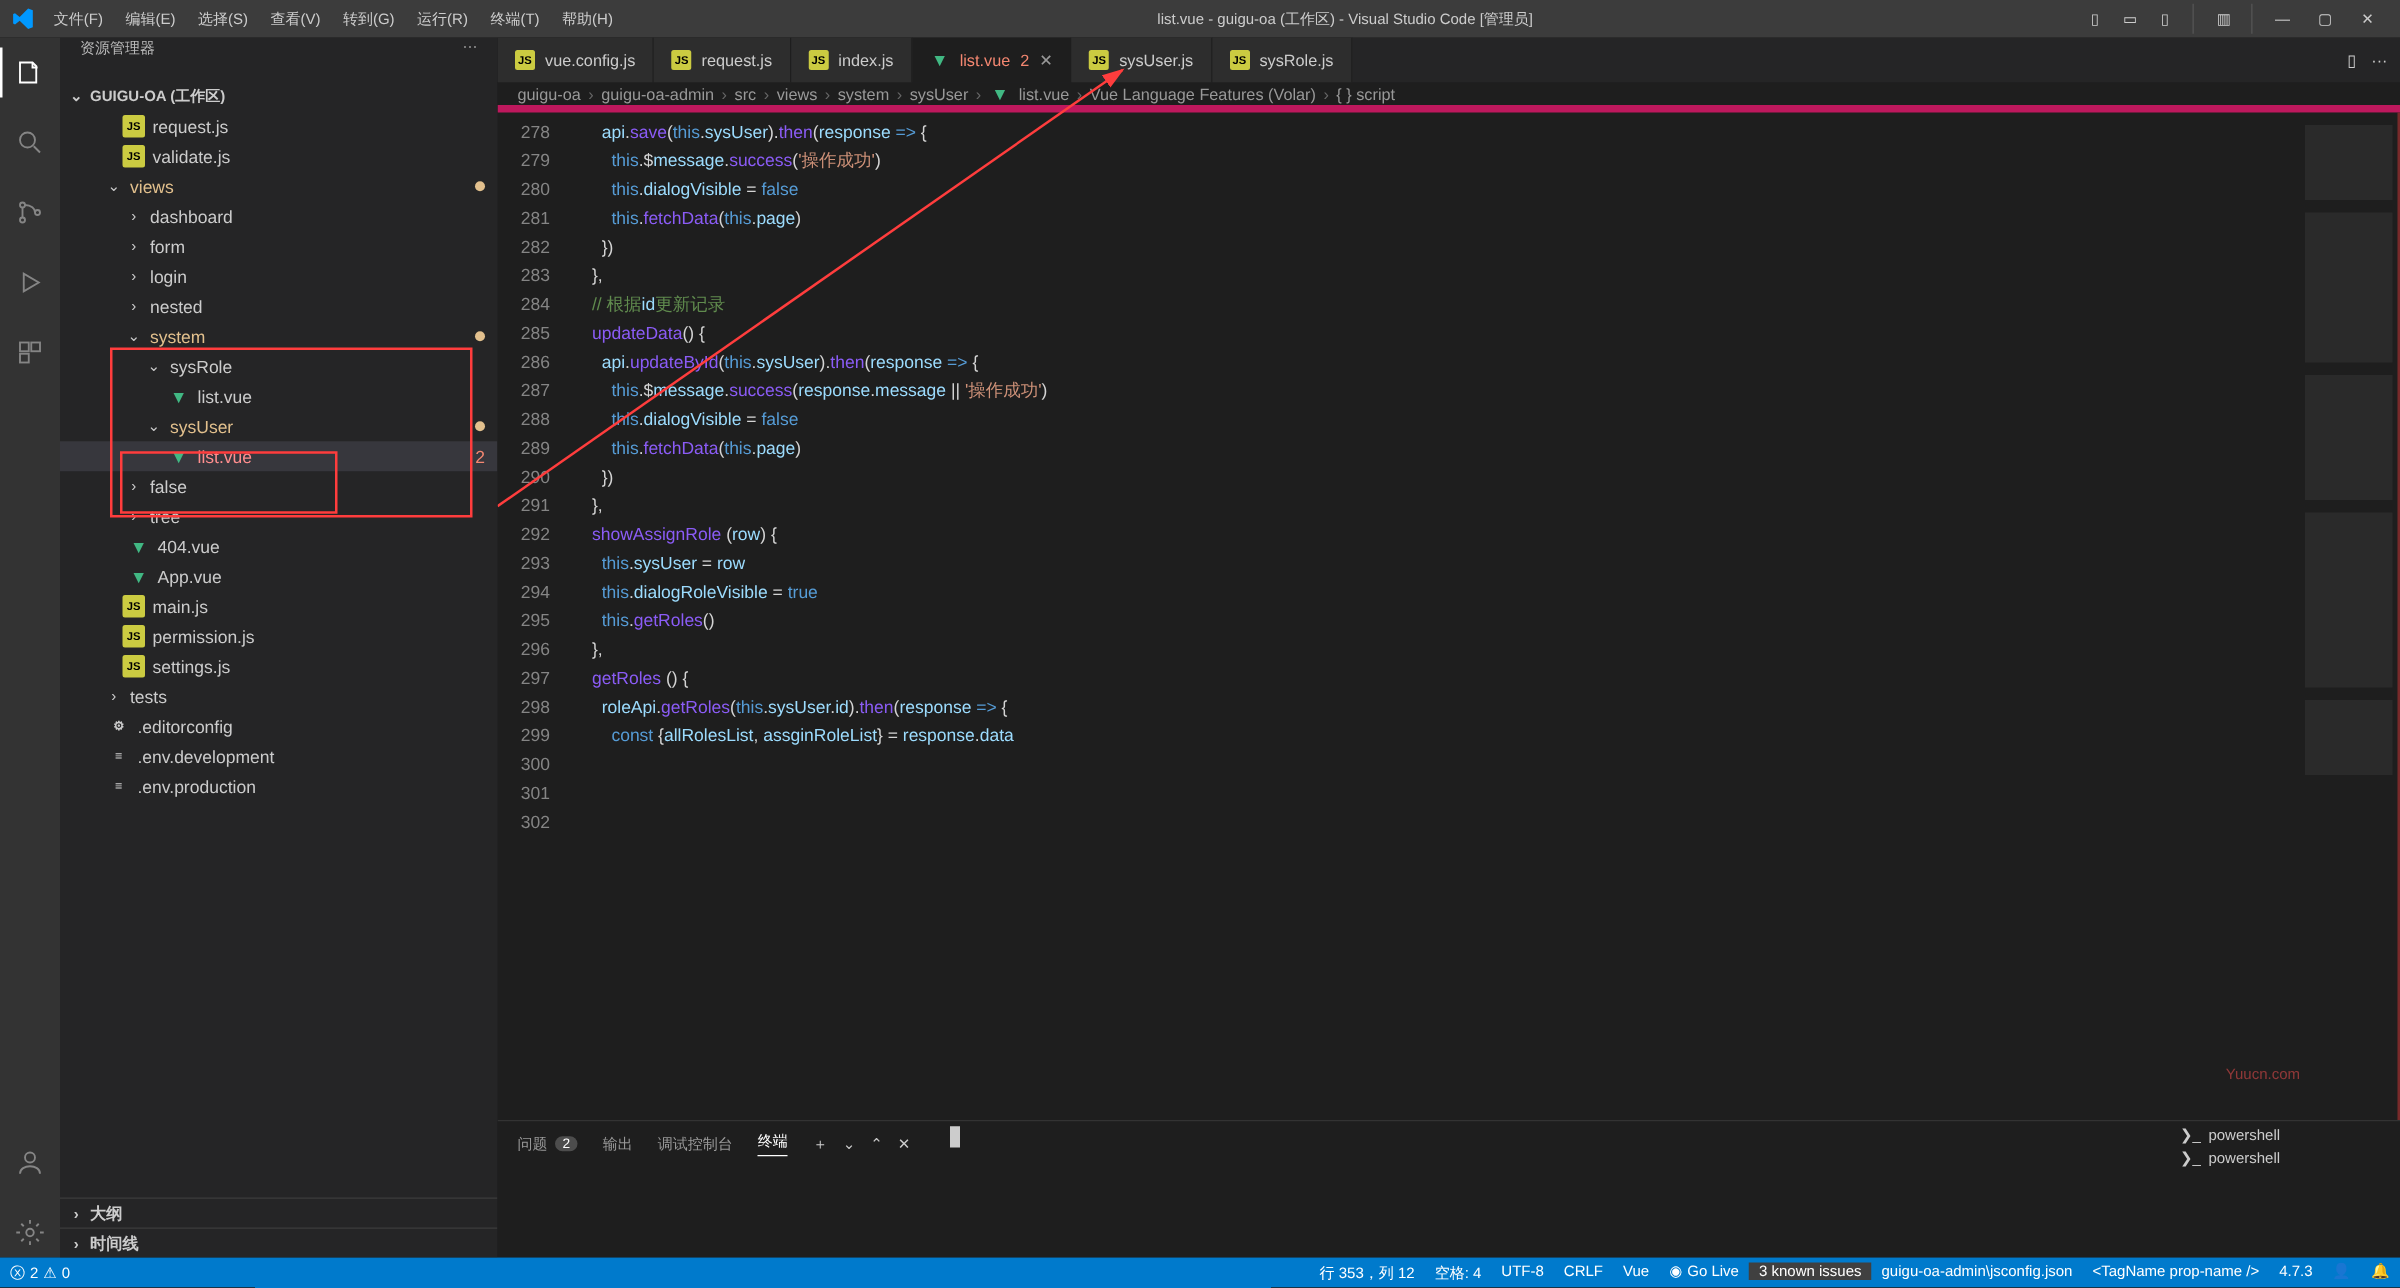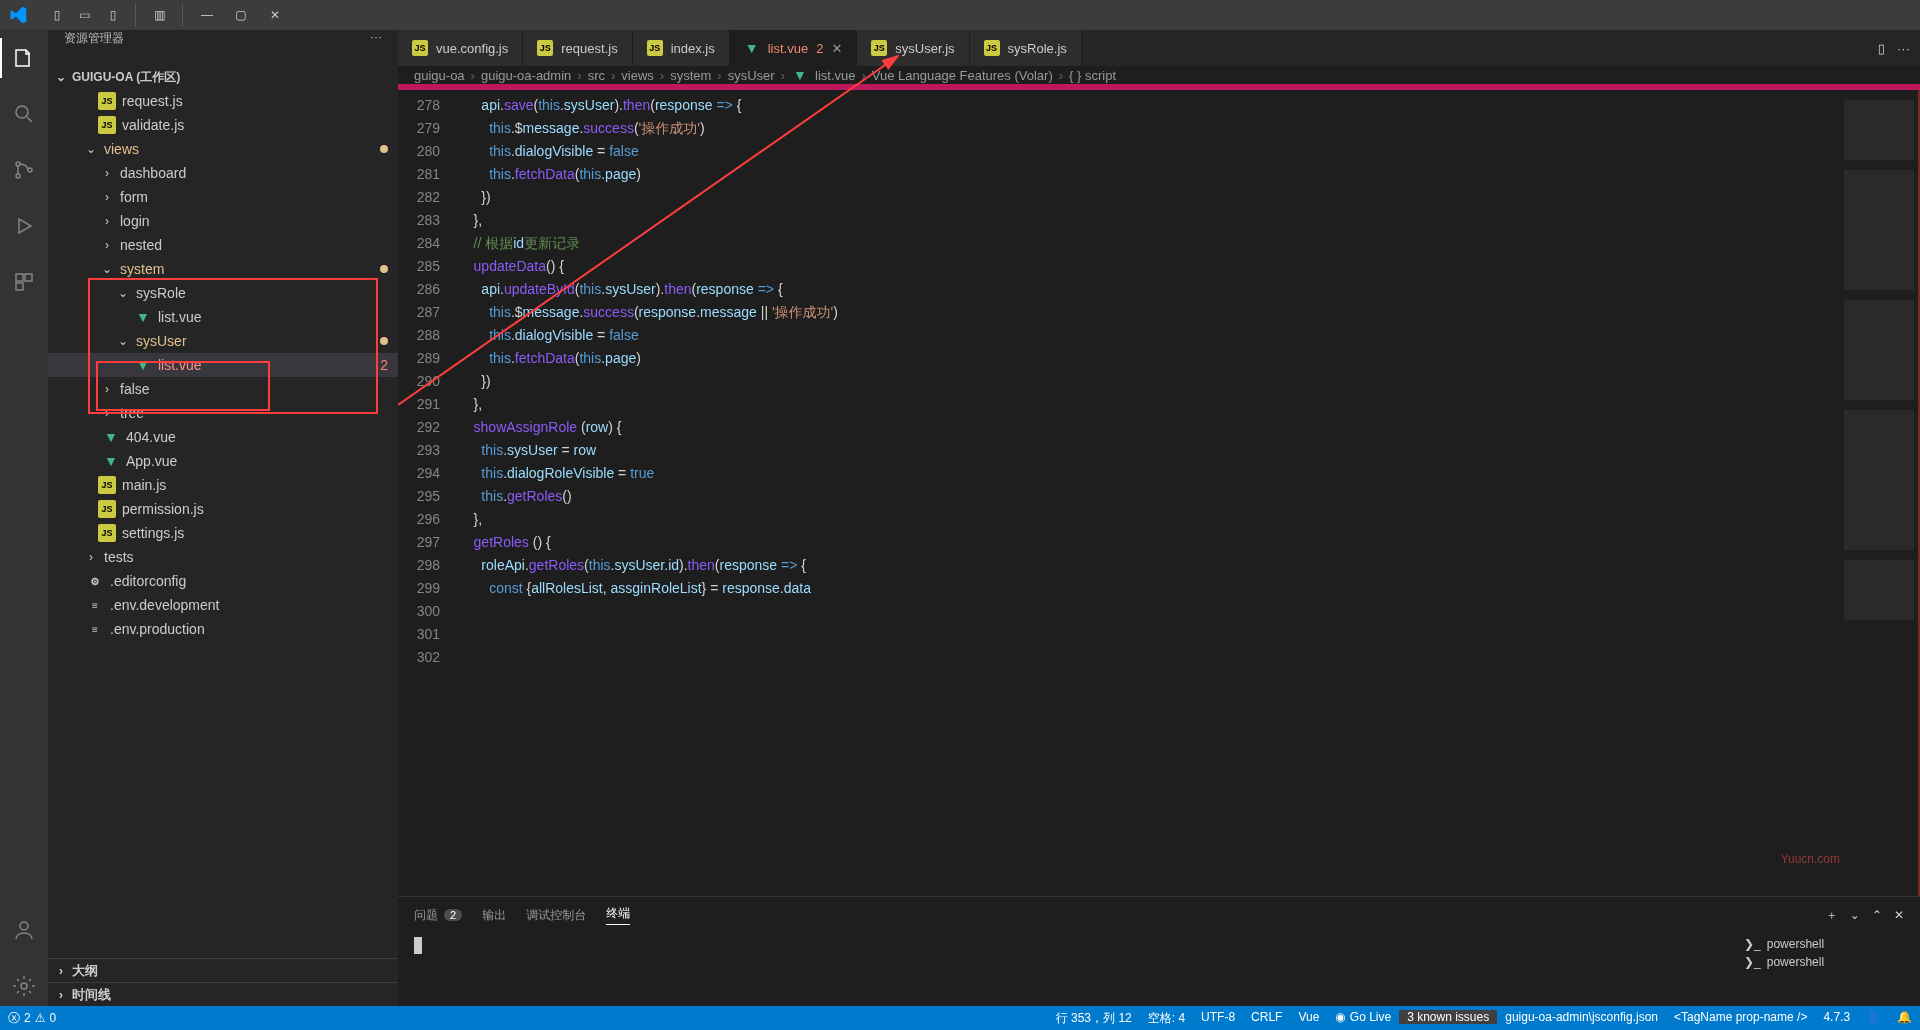--- a/index.html
+++ b/index.html
@@ -45,21 +45,21 @@
 .tab .tab-err{color:#f48771}
 .tab .close{color:#ccc;opacity:0.7}
 .tabs-right{margin-left:auto;display:flex;align-items:center;padding:0 10px;gap:12px;color:#ccc}
 .breadcrumbs{height:24px;padding:0 16px;display:flex;align-items:center;gap:6px;color:#999;font-size:13px;border-bottom:6px solid #be185d;background:#1e1e1e}
 .breadcrumbs .sep{color:#666}
 .code-wrap{flex:1;display:flex;overflow:hidden;position:relative}
 .gutter{width:60px;text-align:right;padding-right:18px;color:#858585;font-family:Consolas,monospace;font-size:14px;line-height:23px;padding-top:4px}
 .code{flex:1;font-family:Consolas,monospace;font-size:14px;line-height:23px;padding-top:4px;color:#d4d4d4;white-space:pre}
 .minimap{width:80px;background:#1e1e1e;opacity:0.4;position:relative;border-right:2px solid #ff3d3d}
 .minimap-block{position:absolute;left:4px;right:4px;background:#3c3c3c}
-.panel{height:110px;background:#1e1e1e;border-top:1px solid #333;display:flex;flex-direction:column}
+.panel{height:110px;background:#1e1e1e;border-top:1px solid #333;display:flex;flex-direction:row}
 .panel-tabs{height:36px;display:flex;align-items:center;padding:0 16px;gap:20px;font-size:12px}
 .panel-tab{color:#999;display:flex;align-items:center;gap:6px;cursor:pointer}
 .panel-tab.active{color:#fff;border-bottom:1px solid #fff;padding-bottom:2px}
 .badge{background:#4d4d4d;color:#fff;border-radius:8px;padding:0 6px;font-size:11px}
 .panel-right{margin-left:auto;display:flex;gap:12px;align-items:center}
 .terminal-body{flex:1;display:flex;padding:4px 16px}
 .term-main{flex:1}
 .cursor-block{width:8px;height:17px;background:#ccc}
 .term-side{width:160px;display:flex;flex-direction:column;gap:4px;font-size:12px}
 .term-side-item{display:flex;align-items:center;gap:6px}
@@ -73,20 +73,31 @@
 </style>
 </head>
 <body>
 
 <div class="titlebar">
   <div class="logo">
     <svg width="18" height="18" viewBox="0 0 24 24">
         <path fill="#0098ff" d="M23 3l-5-2-9 9-5-4-2 1v10l2 1 5-4 9 9 5-2V3z"></path>
       </svg>
   </div>
+  <div class="menubar">
+    <span>文件(F)</span>
+    <span>编辑(E)</span>
+    <span>选择(S)</span>
+    <span>查看(V)</span>
+    <span>转到(G)</span>
+    <span>运行(R)</span>
+    <span>终端(T)</span>
+    <span>帮助(H)</span>
+  </div>
+  <div class="title">list.vue - guigu-oa (工作区) - Visual Studio Code [管理员]</div>
   <div class="win-controls">
     <div class="grp">
       <span class="win-btn">▯</span>
       <span class="win-btn">▭</span>
       <span class="win-btn">▯</span>
     </div>
     <div class="grp">
       <span class="win-btn">▥</span>
     </div>
     <div class="grp">

